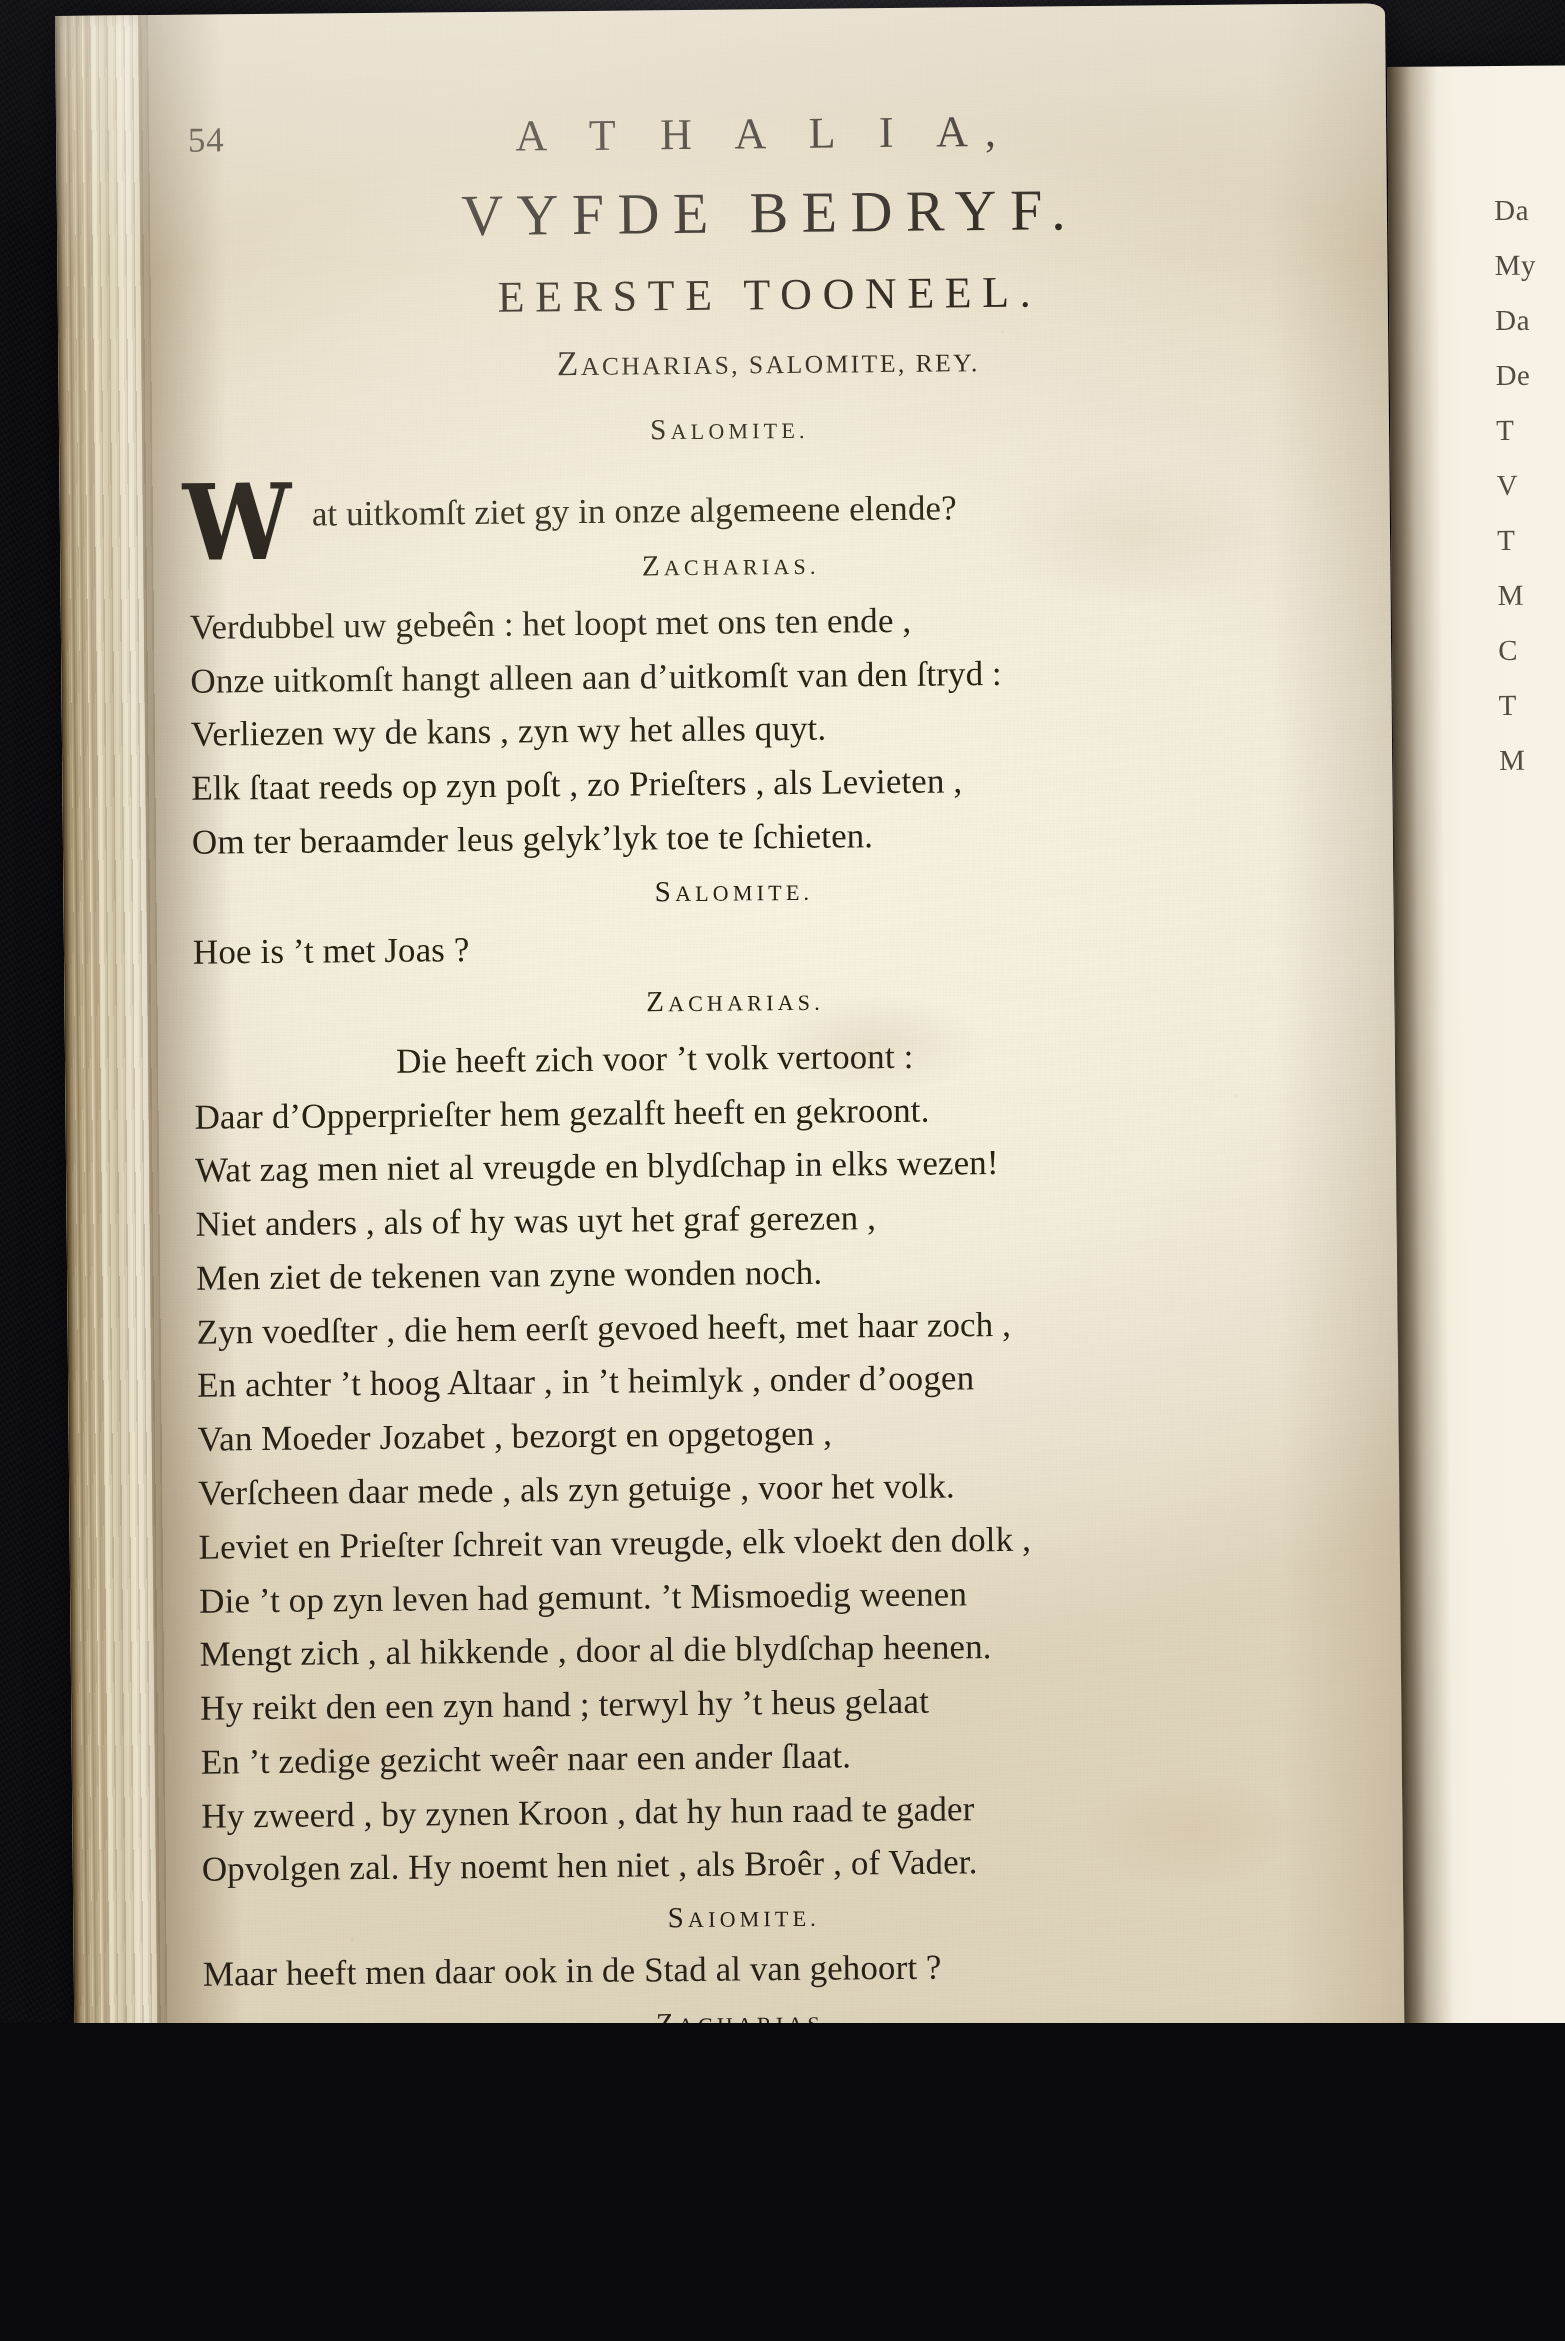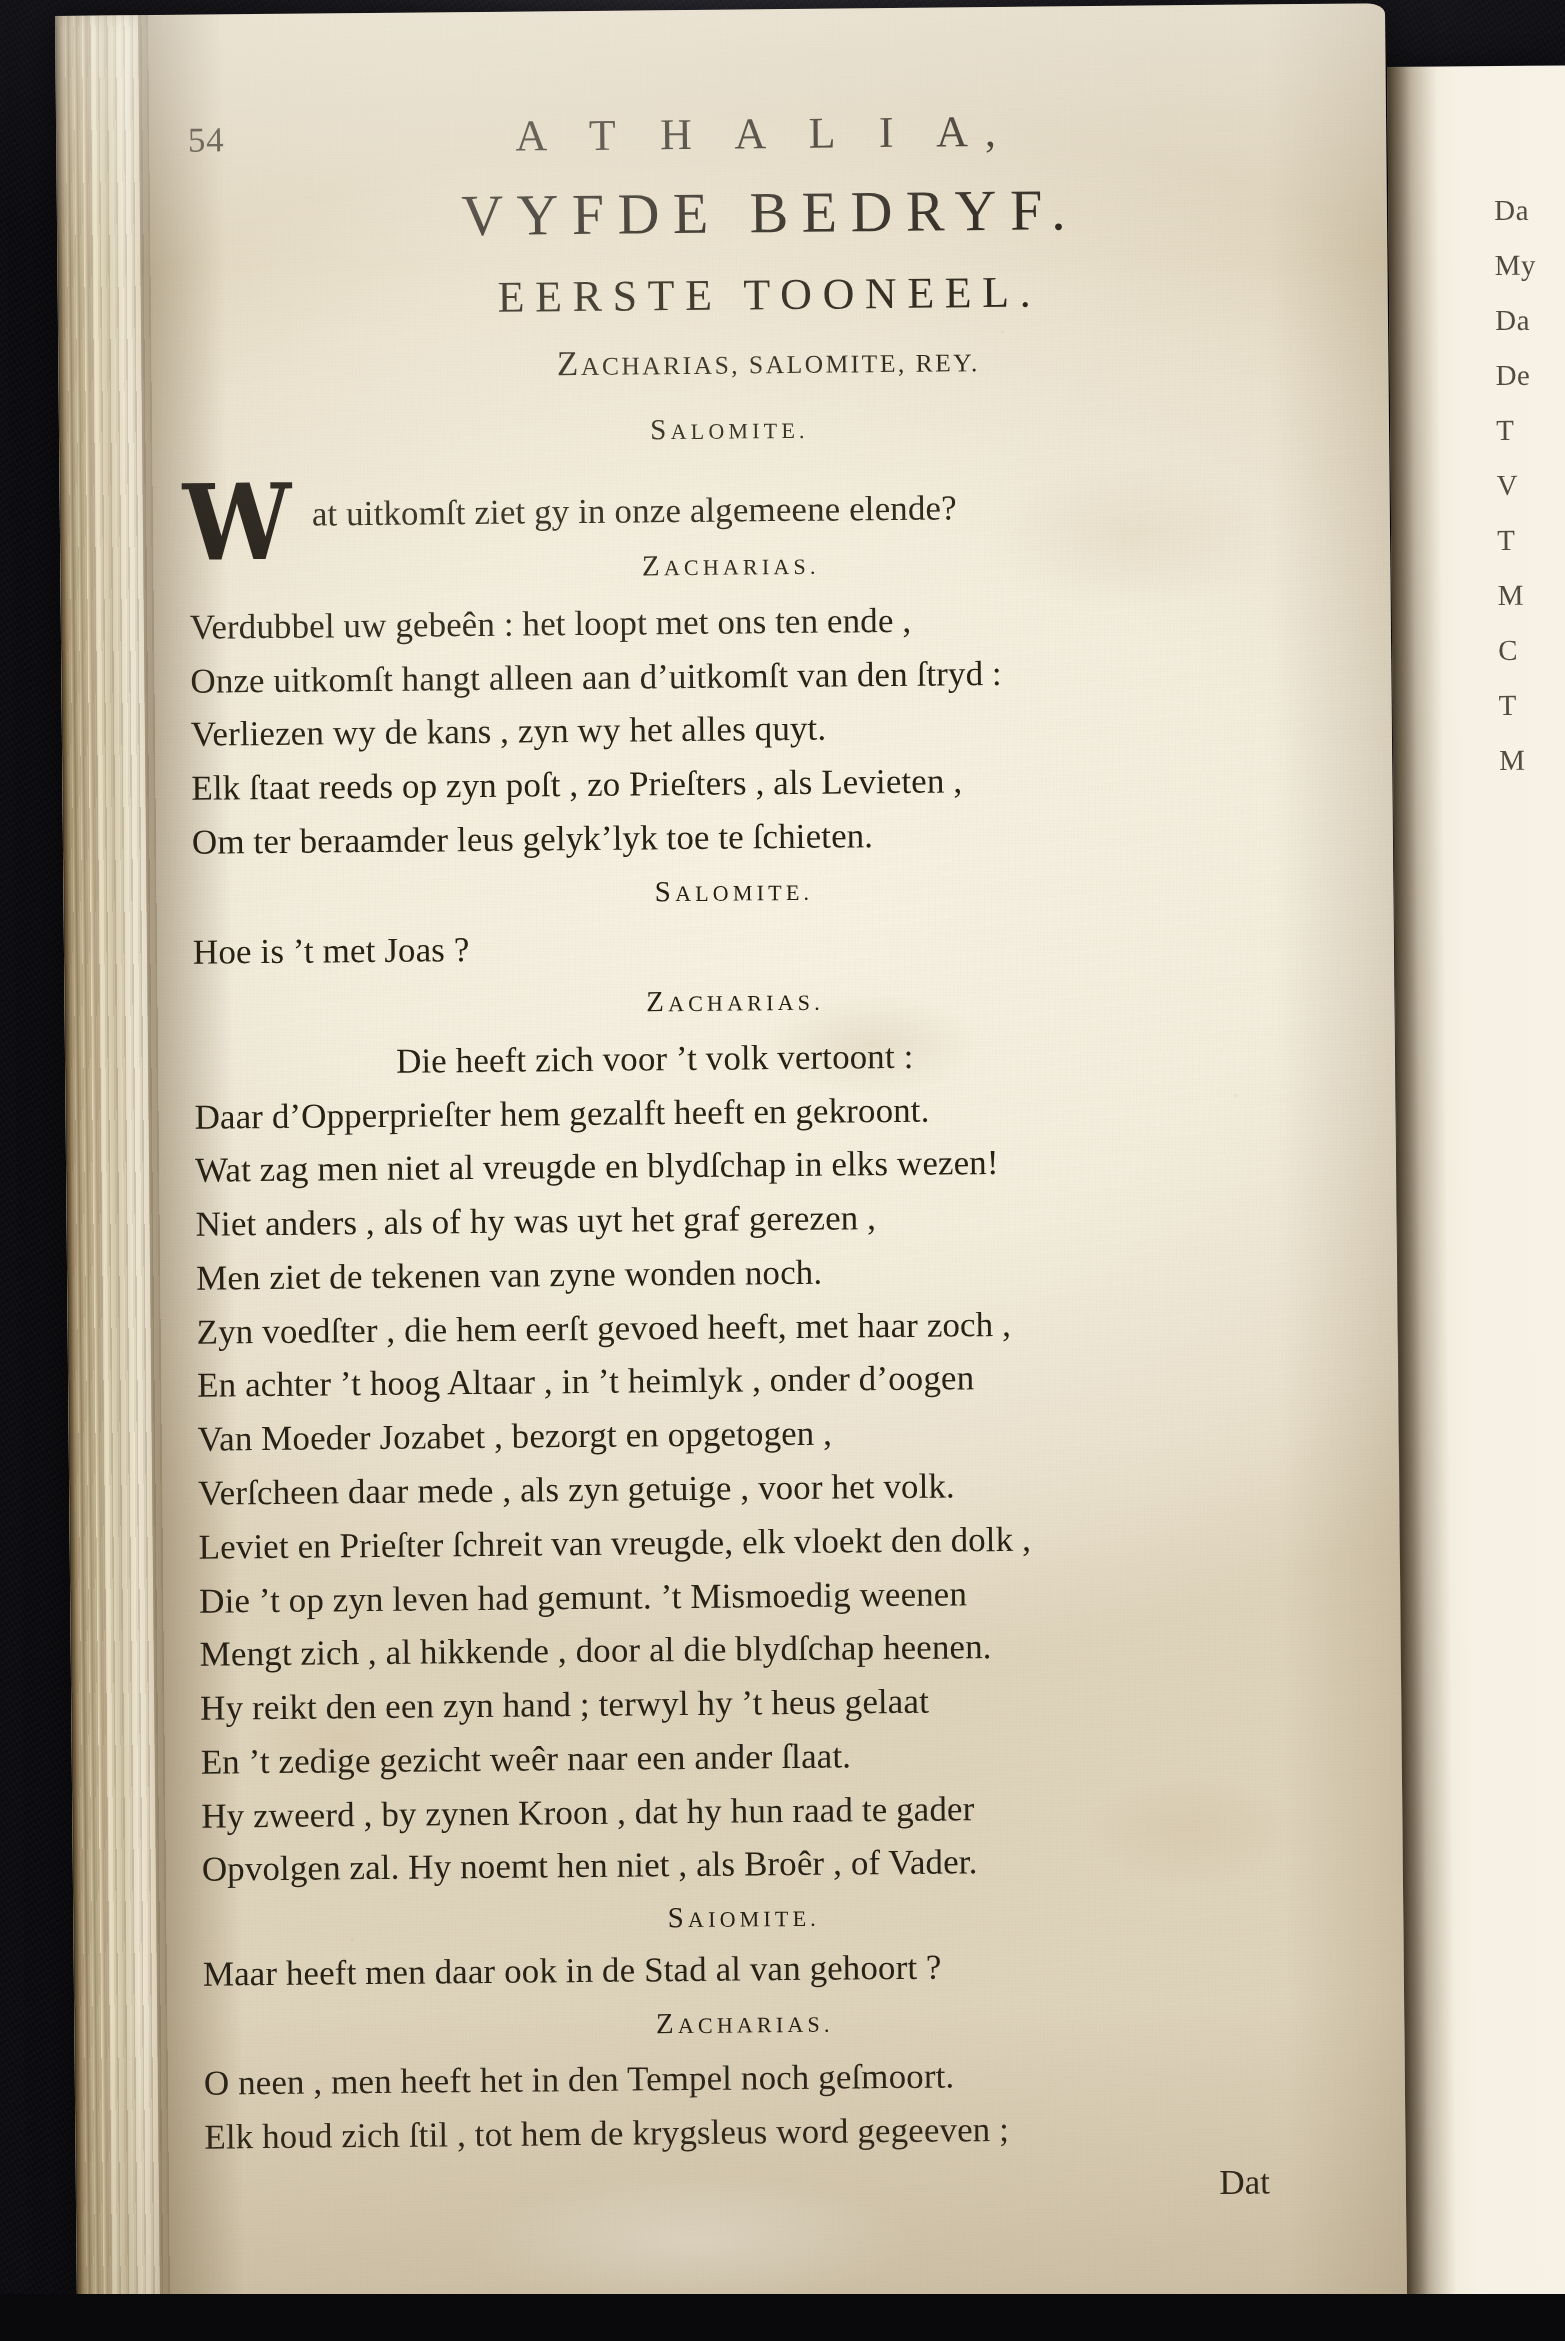--- a/index.html
+++ b/index.html
@@ -3,21 +3,21 @@
 <meta charset="utf-8">
 <style>
   html, body {
     margin: 0;
     padding: 0;
     background: #0a0a0c;
   }
   #scene {
     position: relative;
     width: 1566px;
-    height: 2294px;
+    height: 2023px;
     overflow: hidden;
     background: #404040;
     font-family: "Liberation Serif", serif;
   }
 
   
   .backdrop {
     position: absolute;
     inset: 0;
     background:

